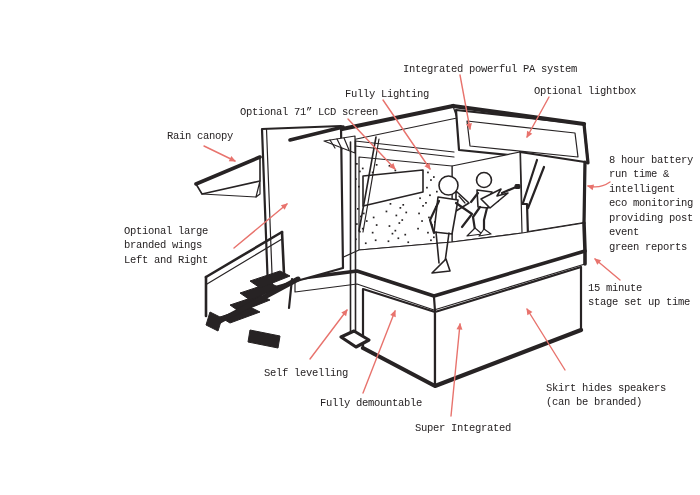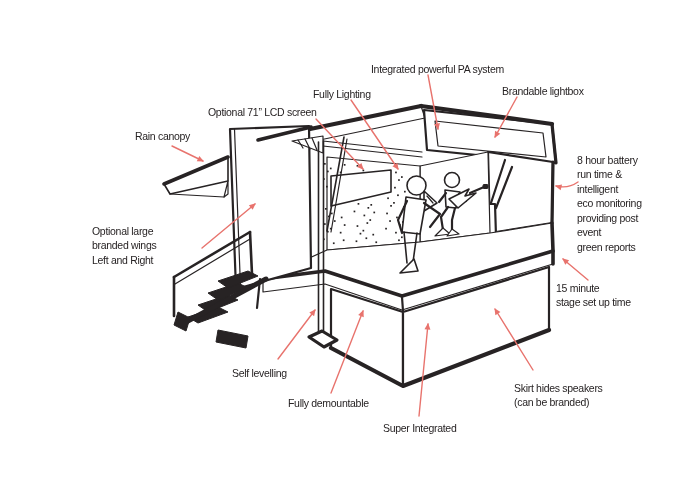--- a/index.html
+++ b/index.html
@@ -1,21 +1,22 @@
 <!DOCTYPE html>
 <html style="--ink: #272324; --leader: #e8736d; --paper: #ffffff;"><head>
 <meta charset="utf-8">
 <style>
   html,body{margin:0;padding:0;background:#ffffff;}
   .canvas{
     position:relative;
     width:663px;height:495px;
     background:var(--paper,#fff);
     overflow:hidden;
-    font-family:Liberation Sans, sans-serif;
+    font-family:Liberation Mono, monospace;
+    margin-left:32px;
   }
   .canvas svg{position:absolute;left:0;top:0;}
   
   .k{stroke:var(--ink,#272324);stroke-linecap:round;stroke-linejoin:round;fill:none;}
   .fw{fill:#ffffff;}
   .w1{stroke-width:1.2;} .w15{stroke-width:1.6;} .w2{stroke-width:2.2;}
   .w25{stroke-width:2.6;} .w3{stroke-width:3.2;} .w35{stroke-width:3.6;}
   .w4{stroke-width:4.2;} .w5{stroke-width:5;}
   .fd{fill:var(--ink,#272324);stroke:var(--ink,#272324);stroke-width:1;stroke-linejoin:round;}
   .leader{stroke:var(--leader,#e8736d);stroke-width:1.4;fill:none;stroke-linecap:round;}
@@ -232,21 +233,21 @@
       <line class="leader" marker-end="url(#arr)" x1="588" y1="280" x2="563" y2="259"></line>
       <line class="leader" marker-end="url(#arr)" x1="278" y1="359" x2="315" y2="310"></line>
       <line class="leader" marker-end="url(#arr)" x1="331" y1="393" x2="363" y2="311"></line>
       <line class="leader" marker-end="url(#arr)" x1="419" y1="416" x2="428" y2="324"></line>
       <line class="leader" marker-end="url(#arr)" x1="533" y1="370" x2="495" y2="309"></line>
     </g>
   </svg>
 
   <div>
     <div class="lbl" style="left:371px;top:62px;">Integrated powerful PA system</div>
-    <div class="lbl" style="left:502px;top:84px;">Brandable lightbox</div>
+    <div class="lbl" style="left:502px;top:84px;">Optional lightbox</div>
     <div class="lbl" style="left:313px;top:87px;">Fully Lighting</div>
     <div class="lbl" style="left:208px;top:105px;">Optional 71” LCD screen</div>
     <div class="lbl" style="left:135px;top:129px;">Rain canopy</div>
     <div class="lbl" style="left:577px;top:153px;">8 hour battery
 run time &amp; intelligent
 eco monitoring
 providing post event
 green reports</div>
     <div class="lbl" style="left:92px;top:224px;">Optional large
 branded wings

